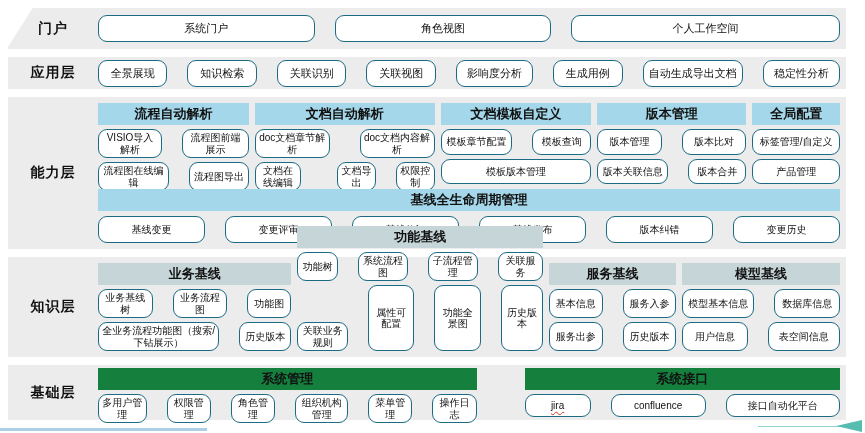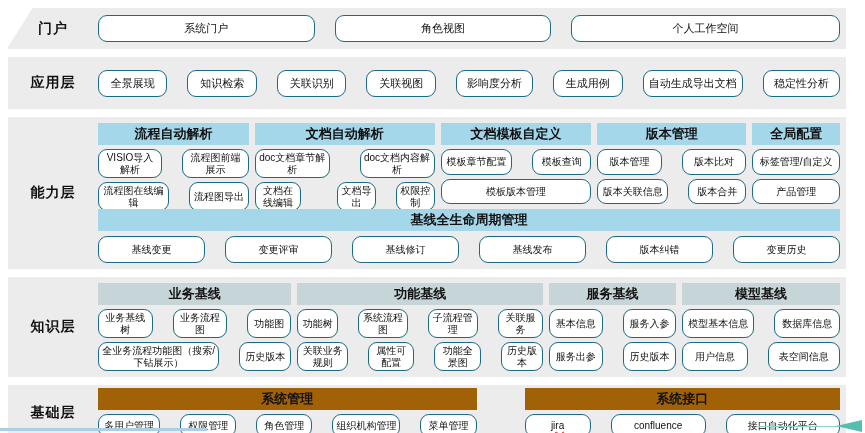--- a/index.html
+++ b/index.html
@@ -19,21 +19,21 @@
     flex-direction: column;
     gap: 8px;
   }
   .band {
     background: #ececec;
     display: flex;
     align-items: stretch;
     padding: 6px 6px 6px 0;
   }
   .band-portal      { height: 41px; }
-  .band-application { height: 52px; }
+  .band-application { height: 32px; }
   .band-capability  { height: 152px; }
   .band-knowledge   { height: 100px; }
   .band-foundation  { height: 55px; padding-top: 3px; padding-bottom: 3px; }
   .band-label {
     flex: 0 0 90px;
     display: flex;
     align-items: center;
     justify-content: center;
     font-weight: 700;
     font-size: 14px;
@@ -76,21 +76,21 @@
   .group .box-row { flex: 1; }
   .group-header {
     font-weight: 700;
     font-size: 13px;
     text-align: center;
     padding: 2px 0;
     flex: 0 0 auto;
   }
   .hdr-blue { background: #a4d7e9; }
   .hdr-gray { background: #c6d5d7; }
-  .hdr-teal { background: #a16207; }
+  .hdr-teal { background: #15803d; }
   .baseline-header { flex: 0 0 auto; }
   .baseline-row { flex: 0 0 27px; }
   .misspell {
     text-decoration: underline wavy #d93025;
     text-decoration-thickness: 1px;
     text-underline-offset: 2px;
   }
   
   .corner-fold {
     position: absolute; top: 6px; left: 6px;
@@ -236,21 +236,21 @@
           </div>
           <div class="group" style="flex: 1.93 1 0%; justify-content: flex-end;">
             <div class="group-header hdr-gray">功能基线</div>
             <div class="box-row">
               <div class="box" style="flex: 14 1 0%;">功能树</div>
               <div class="box" style="flex: 18 1 0%;">系统流程图</div>
               <div class="box" style="flex: 18 1 0%;">子流程管理</div>
               <div class="box" style="flex: 16 1 0%;">关联服务</div>
             </div>
             <div class="box-row">
-              <div class="box" style="flex: 20 1 0%;">关联业务规则</div>
+              <div class="box" style="flex: 20 1 0%; margin-top: 37px;">关联业务规则</div>
               <div class="box" style="flex: 18 1 0%;">属性可配置</div>
               <div class="box" style="flex: 18 1 0%;">功能全景图</div>
               <div class="box" style="flex: 16 1 0%;">历史版本</div>
             </div>
           </div>
           <div class="group" style="flex: 1 1 0%;">
             <div class="group-header hdr-gray">服务基线</div>
             <div class="box-row">
               <div class="box" style="flex: 16 1 0%;">基本信息</div>
               <div class="box" style="flex: 16 1 0%;">服务入参</div>
@@ -280,20 +280,21 @@
     <div class="band-content">
       <div class="groups-row">
           <div class="group" style="flex: 1.2 1 0%;">
             <div class="group-header hdr-teal">系统管理</div>
             <div class="box-row">
               <div class="box" style="flex: 18 1 0%;">多用户管理</div>
               <div class="box" style="flex: 16 1 0%;">权限管理</div>
               <div class="box" style="flex: 16 1 0%;">角色管理</div>
               <div class="box" style="flex: 20 1 0%;">组织机构管理</div>
               <div class="box" style="flex: 16 1 0%;">菜单管理</div>
+              <div class="box" style="flex: 16 1 0%;">操作日志</div>
             </div>
           </div>
           <div class="group" style="flex: 1 1 0%;">
             <div class="group-header hdr-teal">系统接口</div>
             <div class="box-row">
               <div class="box misspell" style="flex: 12 1 0%;">jira</div>
               <div class="box" style="flex: 18 1 0%;">confluence</div>
               <div class="box" style="flex: 22 1 0%;">接口自动化平台</div>
             </div>
           </div>

